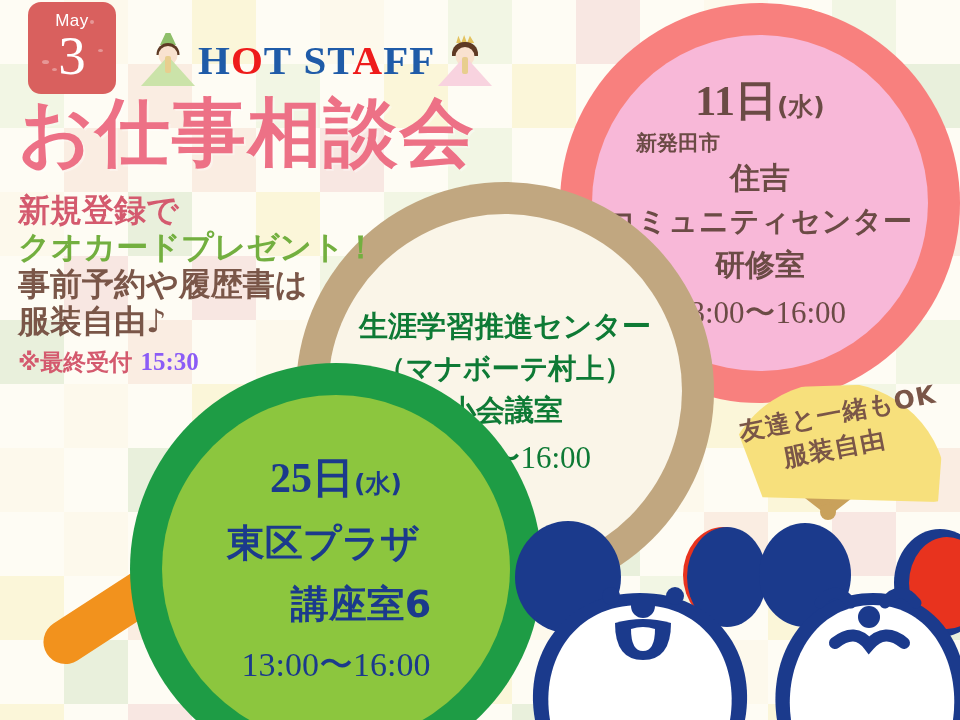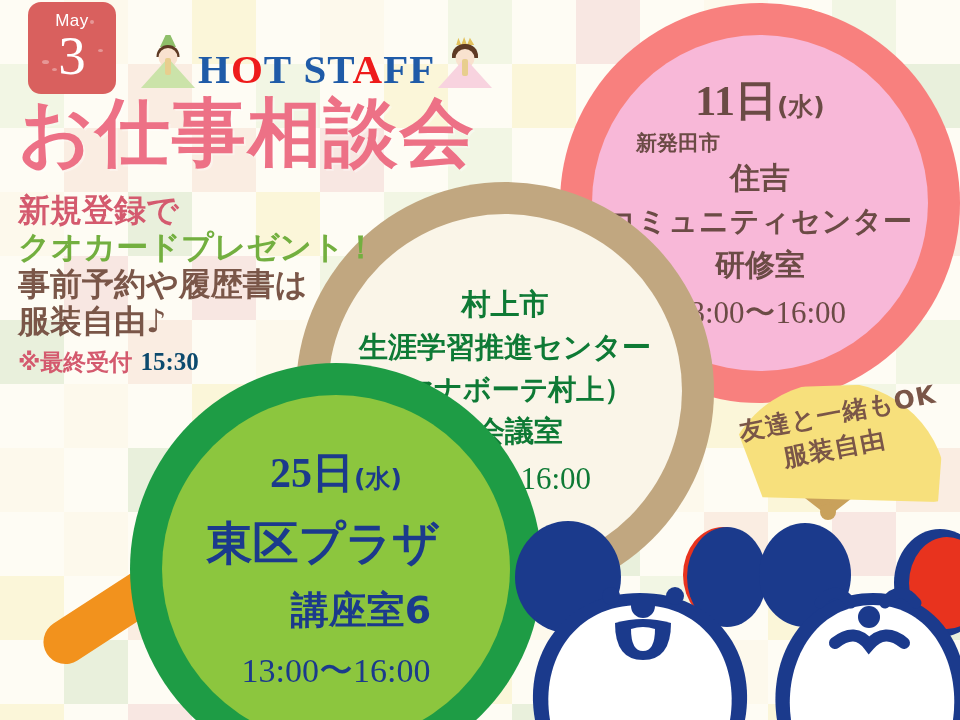--- a/index.html
+++ b/index.html
@@ -33,21 +33,21 @@
     font-size:17px;letter-spacing:.5px;margin-top:9px;font-weight:400;
   }
   .month-badge .m-num{
     font-family:"Liberation Serif", serif;
     font-size:55px;line-height:46px;margin-top:2px;font-weight:400;
   }
   .badge-speck{position:absolute;background:rgba(255,255,255,.35);border-radius:50%;}
   
   .logo-row{
     position:absolute;left:140px;top:30px;height:60px;
-    display:flex;align-items:flex-end;gap:2px;
+    display:flex;align-items:center;gap:2px;
   }
   .logo-text{
     font-family:"Liberation Serif", serif;
     font-size:41px;font-weight:700;letter-spacing:1px;
     color:#1F5BA8;line-height:1;
   }
   .logo-text .hl{color:#EE1B1B;}
   
   .hina{position:relative;width:56px;height:56px;}
   .hina .hat{position:absolute;left:50%;transform:translateX(-50%);}
@@ -70,21 +70,21 @@
   
   .info-block{position:absolute;left:18px;top:192px;line-height:37px;white-space:nowrap;}
   .info-line{font-family:"DejaVu Sans", sans-serif;font-size:32px;font-weight:700;}
   .ink-pink{color:#D45A6E;}
   .ink-green{color:#73AF3F;}
   .ink-brown{color:#7A5648;}
   .info-last{
     font-family:"DejaVu Sans", sans-serif;font-size:23px;font-weight:700;
     color:#D45A6E;margin-top:3px;white-space:nowrap;
   }
-  .info-last .tm{color:#0c4a6e;font-family:"Liberation Serif",serif;font-size:25px;}
+  .info-last .tm{color:#8b5cf6;font-family:"Liberation Serif",serif;font-size:25px;}
   
   .handle{position:absolute;background:#F2921D;border-radius:22px;}
   .handle-tr{left:788px;top:-6px;width:175px;height:44px;transform:rotate(41deg);transform-origin:left center;}
   .handle-bl{left:47px;top:632px;width:215px;height:44px;transform:rotate(-33deg);transform-origin:left center;}
   
   .circ{position:absolute;border-radius:50%;display:flex;align-items:center;justify-content:center;}
   .circ-inner{border-radius:50%;display:flex;flex-direction:column;align-items:center;justify-content:center;text-align:center;}
   
   .circ-pink{left:560px;top:3px;width:400px;height:400px;background:#F8807E;}
   .circ-pink .circ-inner{width:336px;height:336px;background:#F8B8D8;}
@@ -322,34 +322,33 @@
       <div class="d-line" style="font-size:21px;align-self:flex-start;margin-left:44px;margin-top:-2px;">新発田市</div>
       <div class="d-line" style="font-size:30px;margin-top:1px;">住吉</div>
       <div class="d-line" style="font-size:29px;letter-spacing:1px;margin-top:3px;">コミュニティセンター</div>
       <div class="d-line" style="font-size:30px;margin-top:3px;">研修室</div>
       <div class="time-line" style="margin-top:6px;">13:00〜16:00</div>
     </div>
   </div>
 
   <div class="circ circ-beige">
     <div class="circ-inner green-txt">
-      <div class="d-line" style="font-size:29px;margin-top:2px;">村上市</div>
       <div class="d-line" style="font-size:29px;margin-top:3px;">生涯学習推進センター</div>
       <div class="d-line" style="font-size:28px;margin-top:3px;">（マナボーテ村上）</div>
       <div class="d-line" style="font-size:29px;margin-top:3px;">小会議室</div>
       <div class="time-line" style="margin-top:6px;">13:00〜16:00</div>
     </div>
   </div>
 
   <div class="circ circ-green">
     <div class="circ-inner navy-txt">
       <div class="d-line" style="margin-bottom:8px;">
         <span class="day-big">25日</span><span class="day-wd">(水)</span>
       </div>
-      <div class="d-line" style="font-size:46px;margin-top:4px;margin-right:26px;">東区プラザ</div>
+      <div class="d-line" style="font-size:38px;margin-top:4px;margin-right:26px;">東区プラザ</div>
       <div class="d-line" style="font-size:38px;margin-top:10px;margin-left:50px;">講座室6</div>
       <div class="time-line" style="font-size:34px;margin-top:12px;">13:00〜16:00</div>
     </div>
   </div>
 
   <div class="fan-wrap">
     <div id="fan-ribs">
         <span class="fan-rib" style="background: rgb(201, 161, 91); width: 7px; height: 58px; left: 103px; top: 72px; transform: rotate(-52deg);"></span>
         <span class="fan-rib" style="background: rgb(201, 161, 91); width: 7px; height: 58px; left: 103px; top: 72px; transform: rotate(-39deg);"></span>
         <span class="fan-rib" style="background: rgb(201, 161, 91); width: 7px; height: 58px; left: 103px; top: 72px; transform: rotate(-26deg);"></span>

